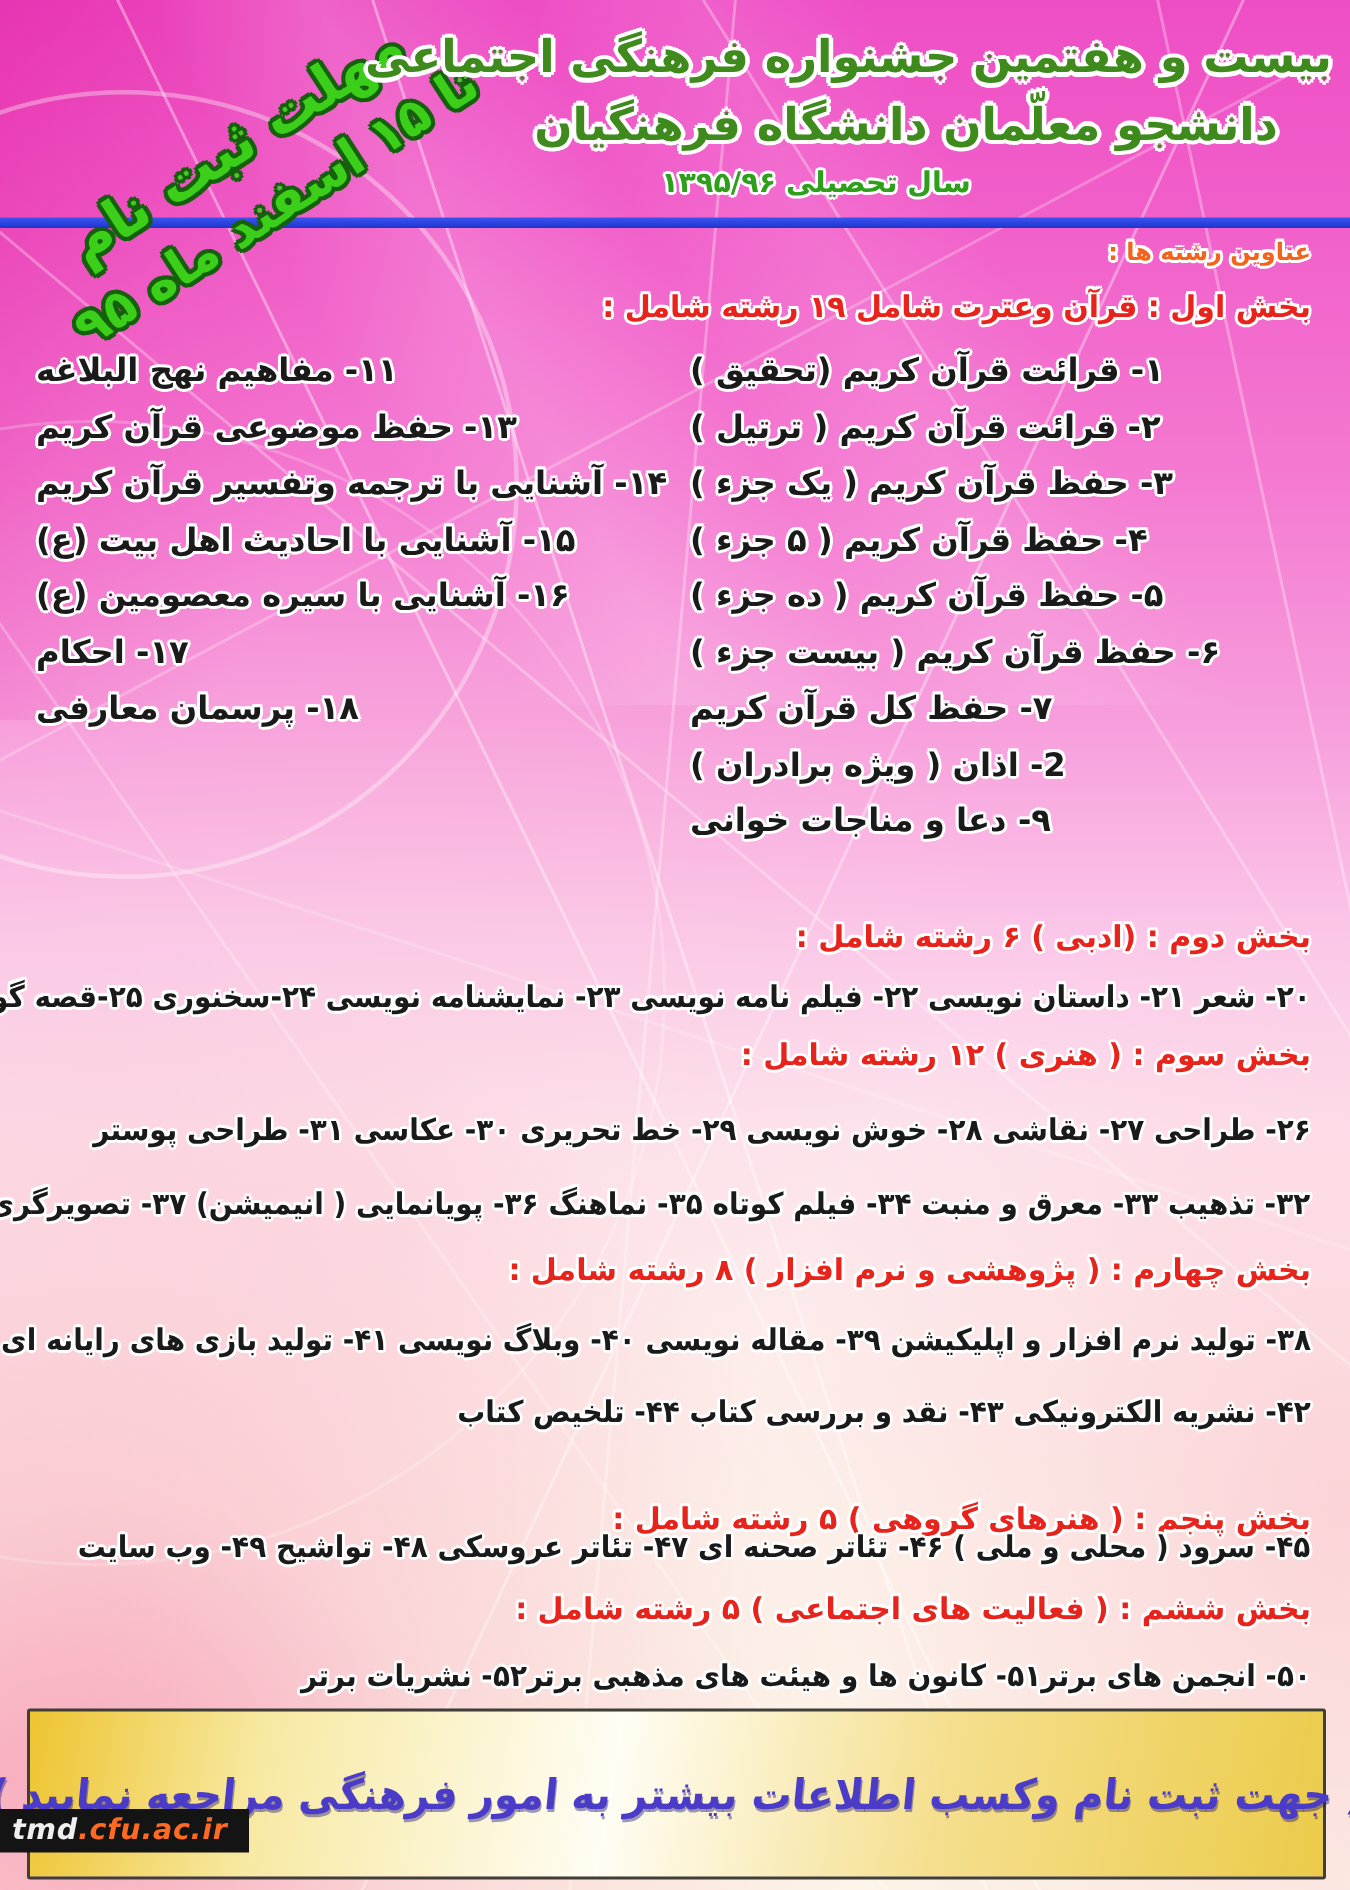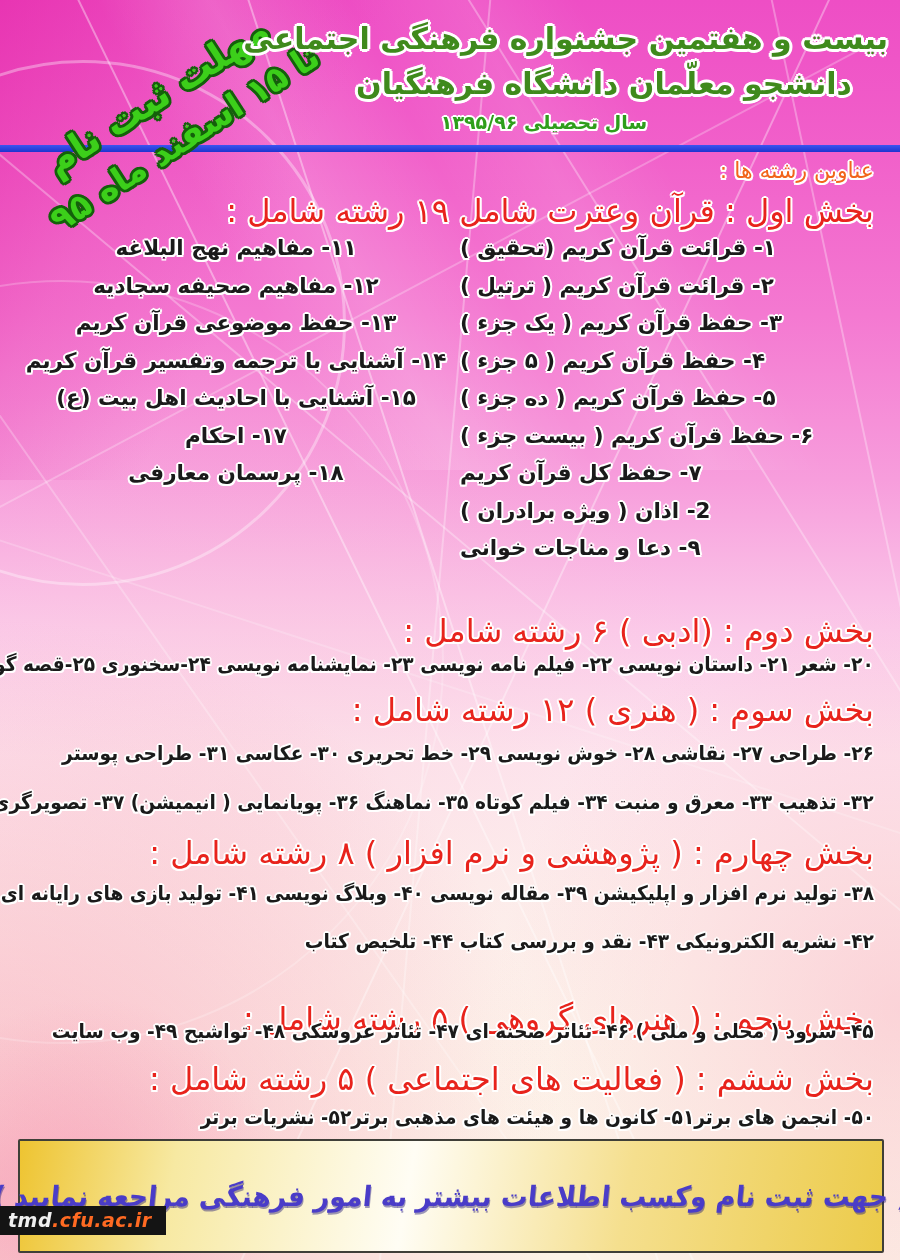--- a/index.html
+++ b/index.html
@@ -34,26 +34,26 @@
   .header{position:absolute;top:16px;left:320px;right:12px;text-align:center;z-index:5;}
   .title-line{font-size:30px;font-weight:bold;color:#3f8a1c;line-height:45px;white-space:nowrap;}
   .acad-year{font-size:19px;font-weight:bold;color:#2f9e1b;margin-top:5px;margin-right:120px;}
 
   .deadline{position:absolute;left:-30px;top:18px;width:400px;height:195px;z-index:4;
     display:flex;flex-direction:column;justify-content:center;align-items:center;gap:8px;
     transform:rotate(-33deg);}
   .deadline .d1{font-size:38px;font-weight:bold;color:#3ccf1a;white-space:nowrap;}
   .deadline .d2{font-size:34px;font-weight:bold;color:#3ccf1a;white-space:nowrap;}
 
-  .lbl-orange{position:absolute;right:26px;top:158px;font-size:22px;font-weight:normal;color:#f2641c;z-index:5;white-space:nowrap;}
-  .hd-red{position:absolute;right:26px;font-size:32px;font-weight:normal;color:#e8231c;z-index:5;white-space:nowrap;}
+  .lbl-orange{position:absolute;right:26px;top:158px;font-size:16px;font-weight:bold;color:#f2641c;z-index:5;white-space:nowrap;}
+  .hd-red{position:absolute;right:26px;font-size:20px;font-weight:bold;color:#e8231c;z-index:5;white-space:nowrap;}
   .blk{position:absolute;right:26px;font-size:20px;font-weight:bold;color:#1a1a1a;z-index:5;white-space:nowrap;transform:scaleX(0.93);transform-origin:right center;}
 
   .colA{position:absolute;top:236px;right:24px;width:416px;text-align:left;z-index:5;}
-  .colB{position:absolute;top:236px;right:452px;width:424px;text-align:center;z-index:5;}
+  .colB{position:absolute;top:236px;right:452px;width:424px;text-align:left;z-index:5;}
   .item{font-size:21.5px;font-weight:bold;color:#1a1a1a;line-height:23px;margin-bottom:14.5px;white-space:nowrap;}
 
   .notice-box{position:absolute;left:18px;right:16px;top:1139px;height:110px;z-index:6;
     border:2px solid #3f3f38;border-radius:2px;
     background:linear-gradient(100deg,#eec431 0%,#f7e9a2 18%,#fffdf4 45%,#f5df8e 70%,#eccb4a 100%);
     display:flex;align-items:center;justify-content:center;}
   .notice-text{font-size:28px;font-weight:bold;color:#4a3cc8;white-space:nowrap;
     transform:scaleX(0.95) skewX(-6deg);
     text-shadow:1px 2px 0 rgba(40,30,120,0.45);}
 
@@ -106,24 +106,24 @@
     <div class="item ow2">۳- حفظ قرآن کریم ( یک جزء )</div>
     <div class="item ow2">۴- حفظ قرآن کریم ( ۵ جزء )</div>
     <div class="item ow2">۵- حفظ قرآن کریم ( ده جزء )</div>
     <div class="item ow2">۶- حفظ قرآن کریم ( بیست جزء )</div>
     <div class="item ow2">۷- حفظ کل قرآن کریم</div>
     <div class="item ow2">2- اذان ( ویژه برادران )</div>
     <div class="item ow2">۹- دعا و مناجات خوانی</div>
   </div>
   <div class="colB">
     <div class="item ow2">۱۱- مفاهیم نهج البلاغه</div>
-    <div class="item ow2">۱۲- مفاهیم صحیفه سجادیه</div>
     <div class="item ow2">۱۳- حفظ موضوعی قرآن کریم</div>
     <div class="item ow2">۱۴- آشنایی با ترجمه وتفسیر قرآن کریم</div>
     <div class="item ow2">۱۵- آشنایی با احادیث اهل بیت (ع)</div>
+    <div class="item ow2">۱۶- آشنایی با سیره معصومین (ع)</div>
     <div class="item ow2">۱۷- احکام</div>
     <div class="item ow2">۱۸- پرسمان معارفی</div>
   </div>
 
   <div class="hd-red ow2" style="top:612px;">بخش دوم : (ادبی ) ۶ رشته شامل :</div>
   <div class="blk ow2" style="top:652px;">۲۰- شعر  ۲۱- داستان نویسی ۲۲- فیلم نامه نویسی ۲۳- نمایشنامه نویسی ۲۴-سخنوری ۲۵-قصه گویی</div>
 
   <div class="hd-red ow2" style="top:691px;">بخش سوم : ( هنری ) ۱۲ رشته شامل :</div>
   <div class="blk ow2" style="top:741px;">۲۶- طراحی ۲۷- نقاشی ۲۸- خوش نویسی ۲۹- خط تحریری ۳۰- عکاسی ۳۱- طراحی پوستر</div>
   <div class="blk ow2" style="top:790px;">۳۲- تذهیب ۳۳- معرق و منبت ۳۴- فیلم کوتاه ۳۵- نماهنگ ۳۶- پویانمایی ( انیمیشن) ۳۷- تصویرگری آیات قرآنی</div>

